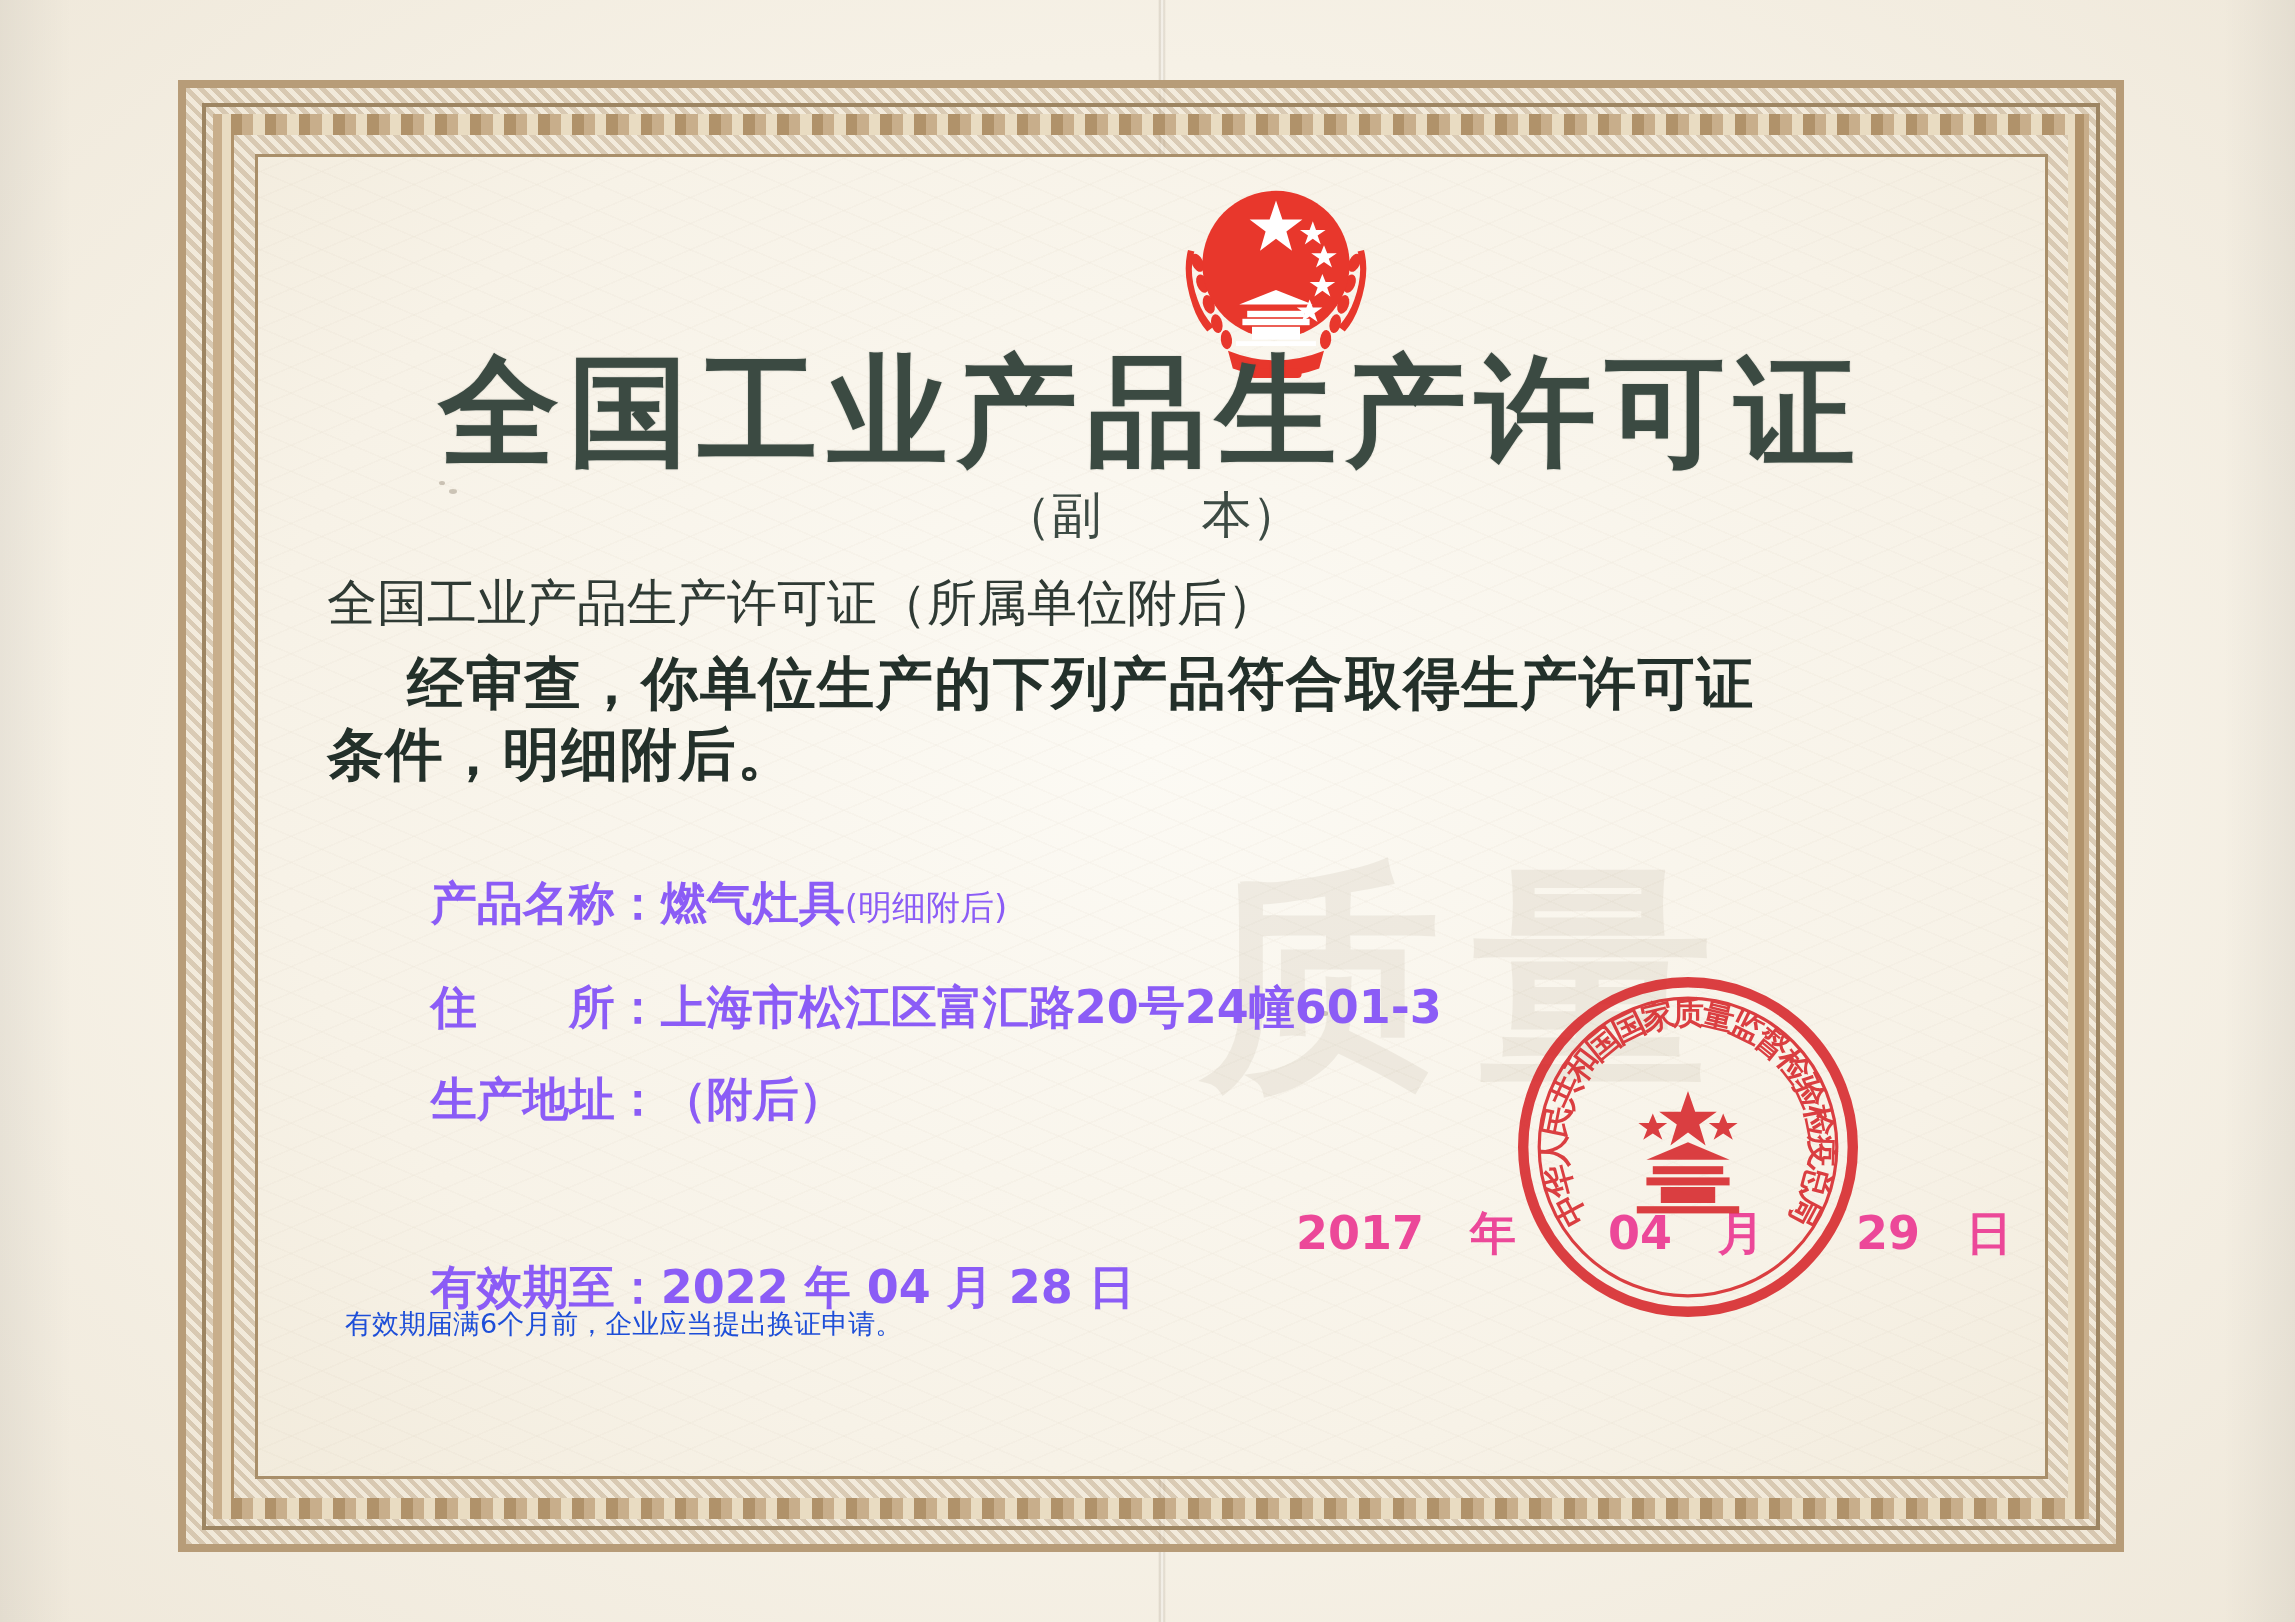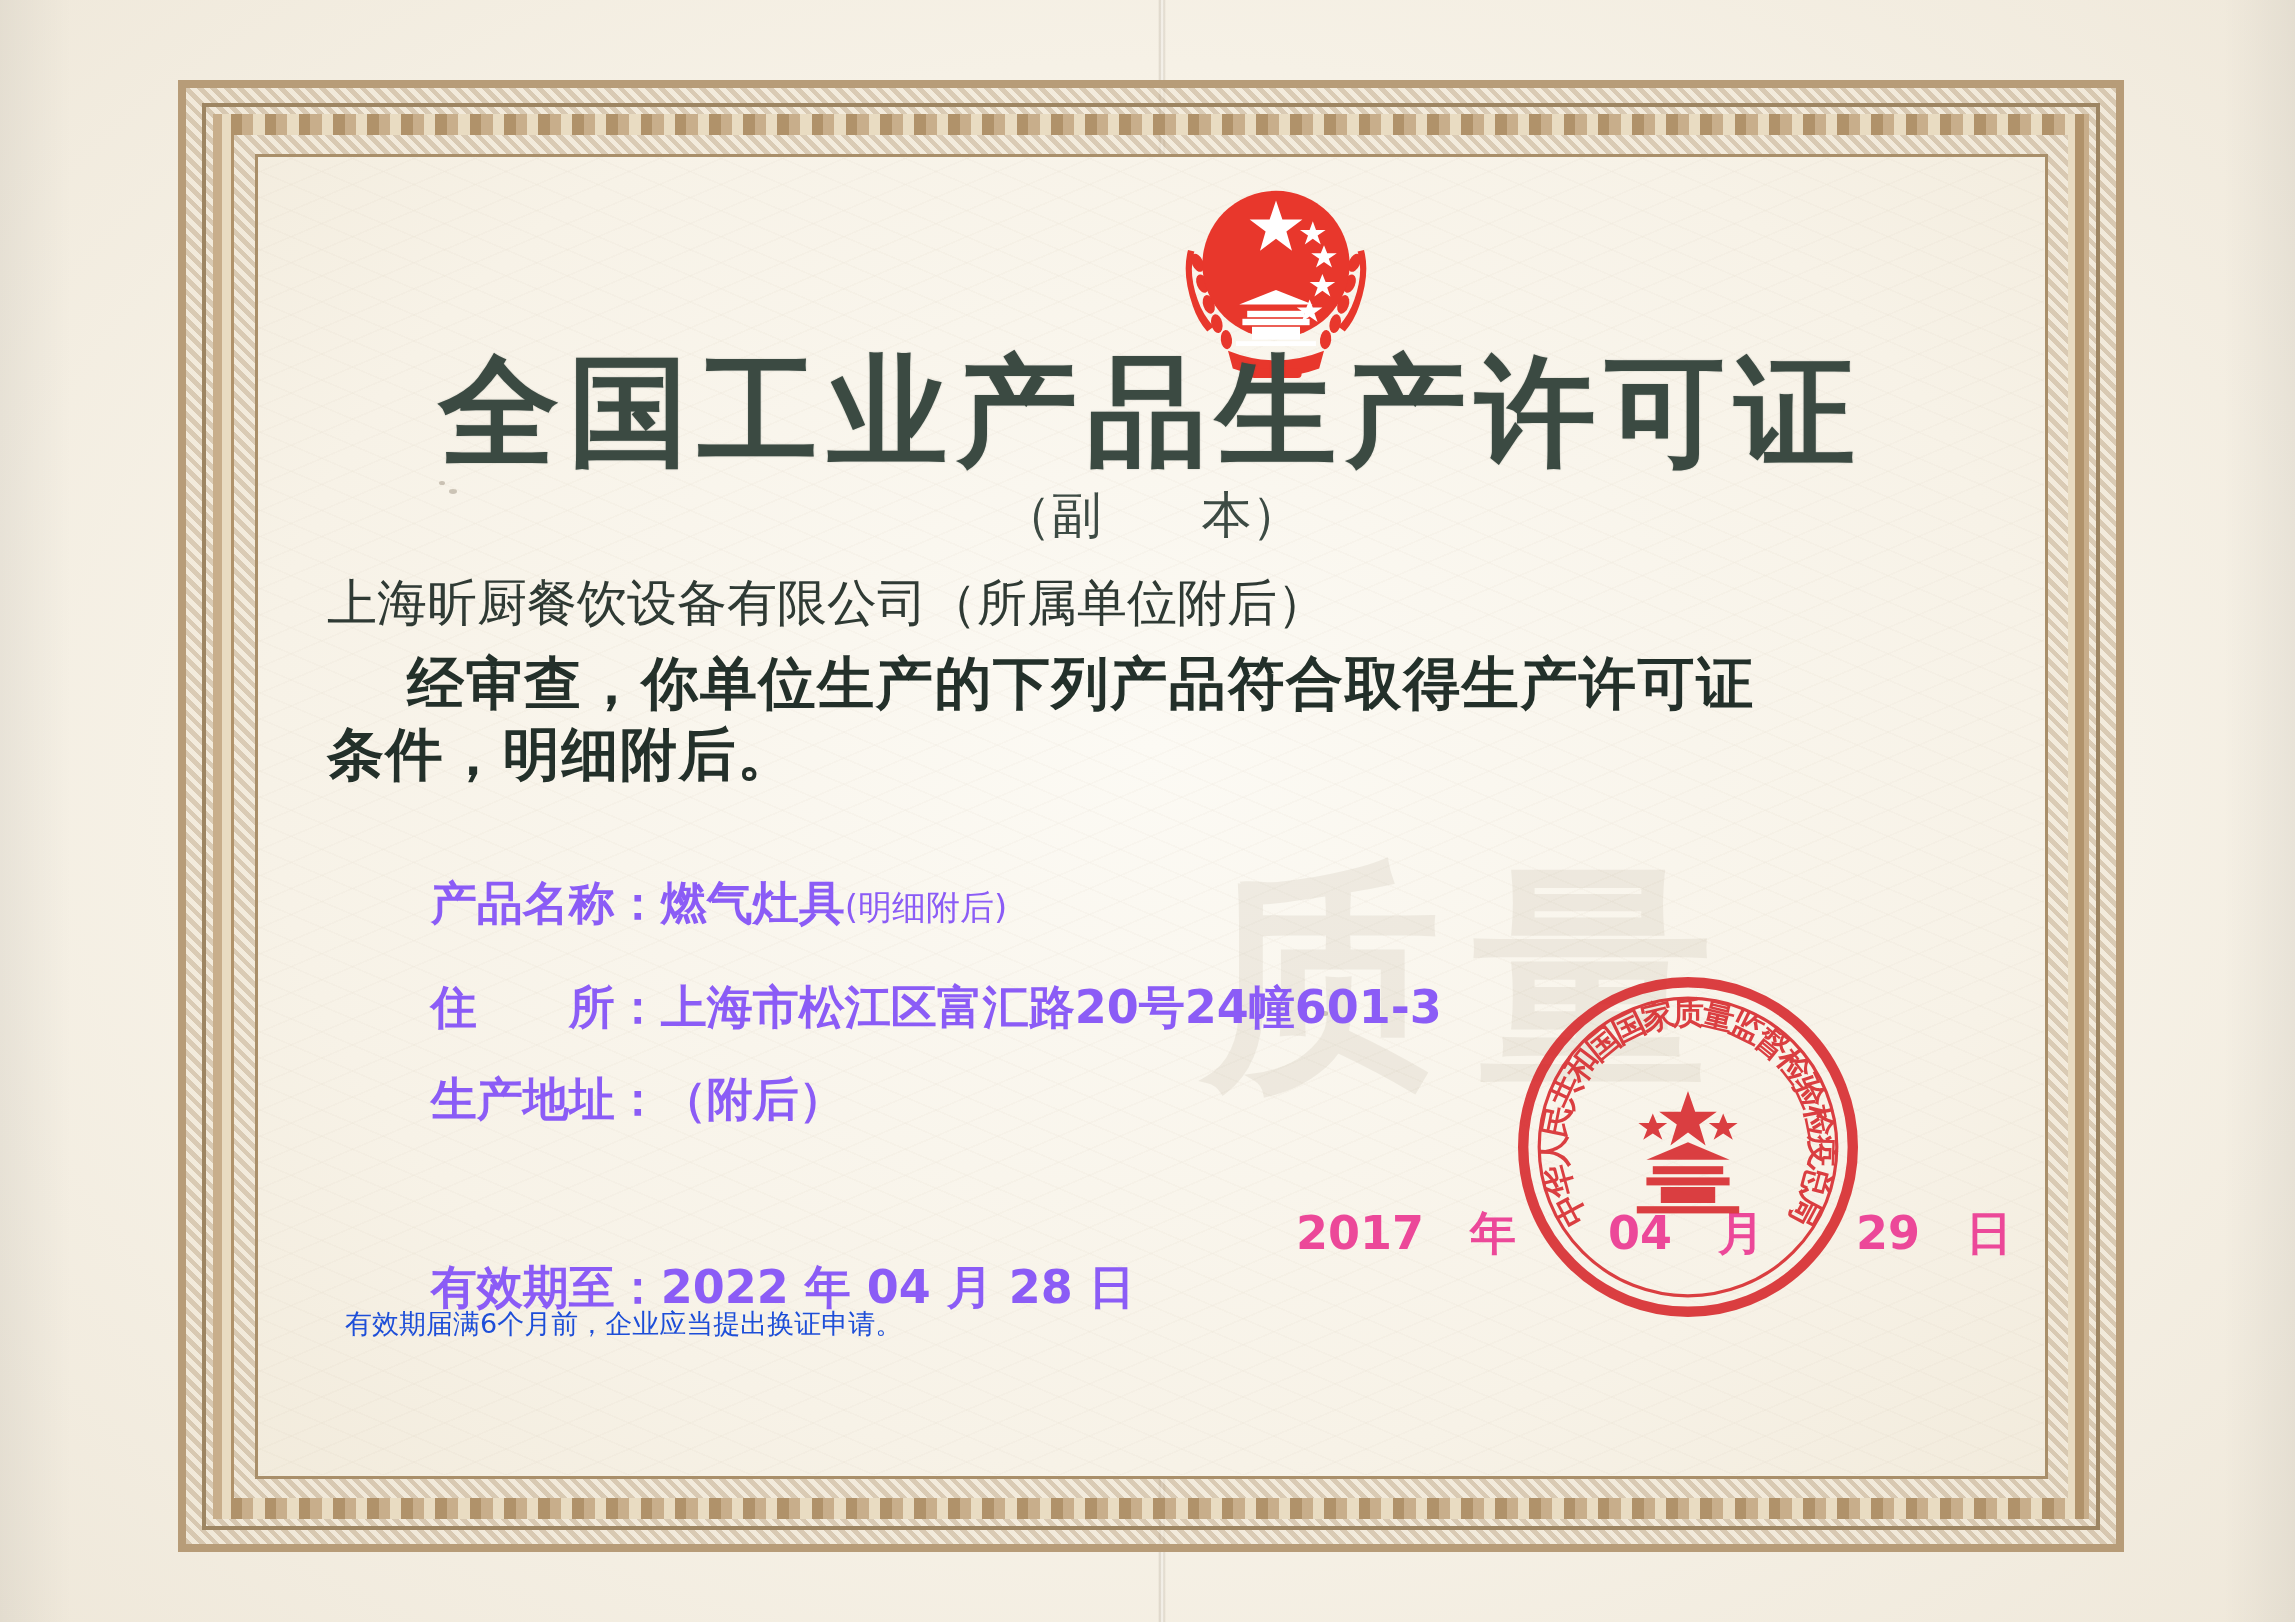--- a/index.html
+++ b/index.html
@@ -304,21 +304,21 @@
           <polygon points="150,160 196,178 104,178"></polygon>
           <rect x="120" y="206" width="60" height="16"></rect>
           <rect x="100" y="224" width="100" height="6"></rect>
         </g>
       </svg>
     </div>
 
     <div class="title">全国工业产品生产许可证</div>
     <div class="subtitle">（副　　本）</div>
 
-    <div class="company">上海昕厨餐饮设备有限公司（所属单位附后）</div>
+    <div class="company">全国工业产品生产许可证（所属单位附后）</div>
 
     <div class="body-text">
       <span class="indent"></span><span>经审查，你单位生产的下列产品符合取得生产许可证</span><br>
       <span>条件，明细附后。</span>
     </div>
 
     <div class="field" id="field-product">
       <span class="label">产品名称：</span><span class="value">燃气灶具</span><span class="small">(明细附后)</span>
     </div>
 

